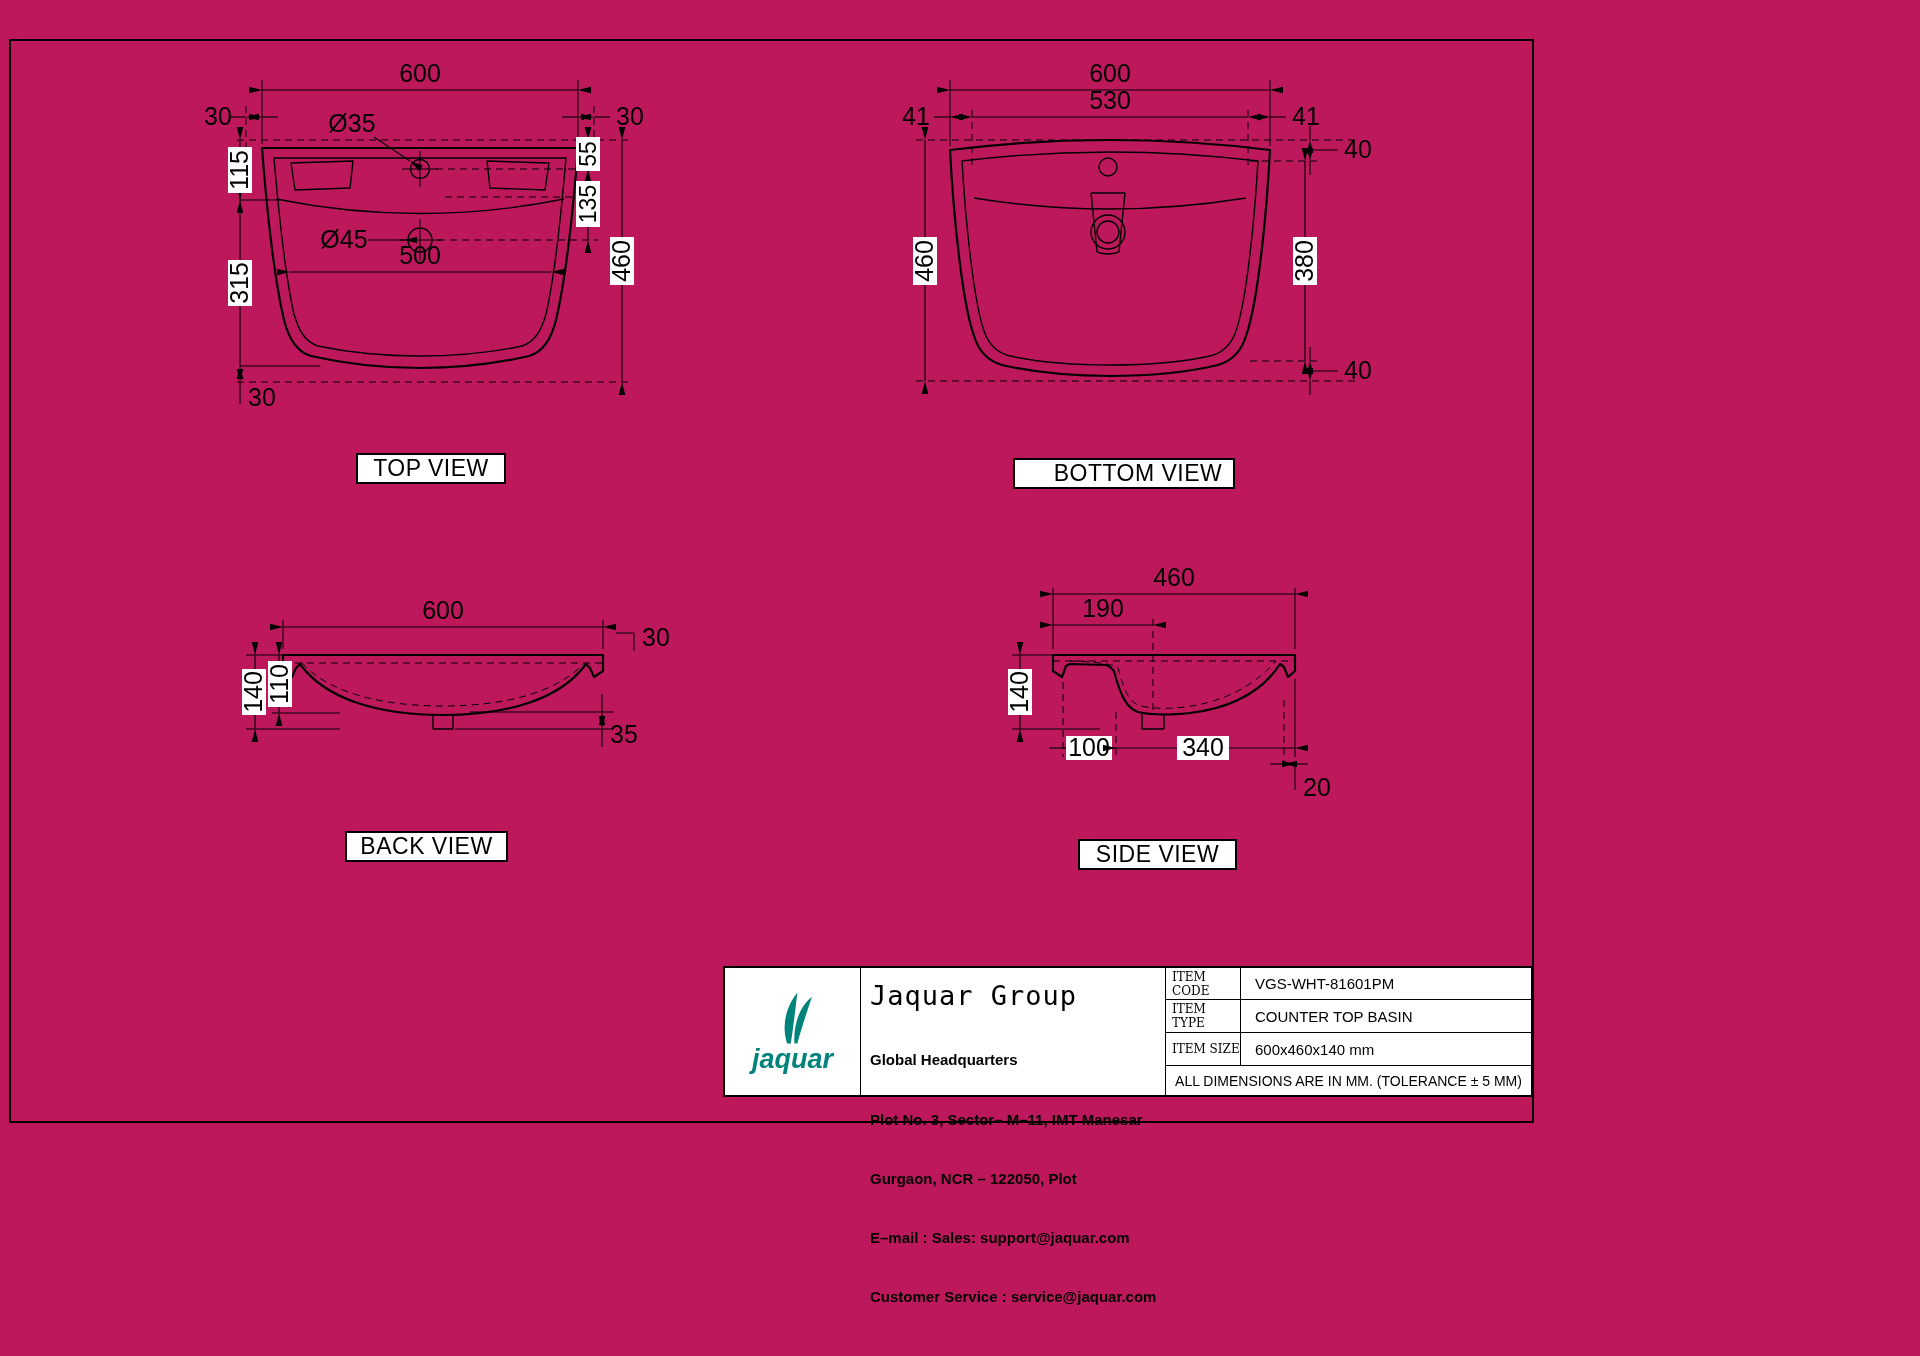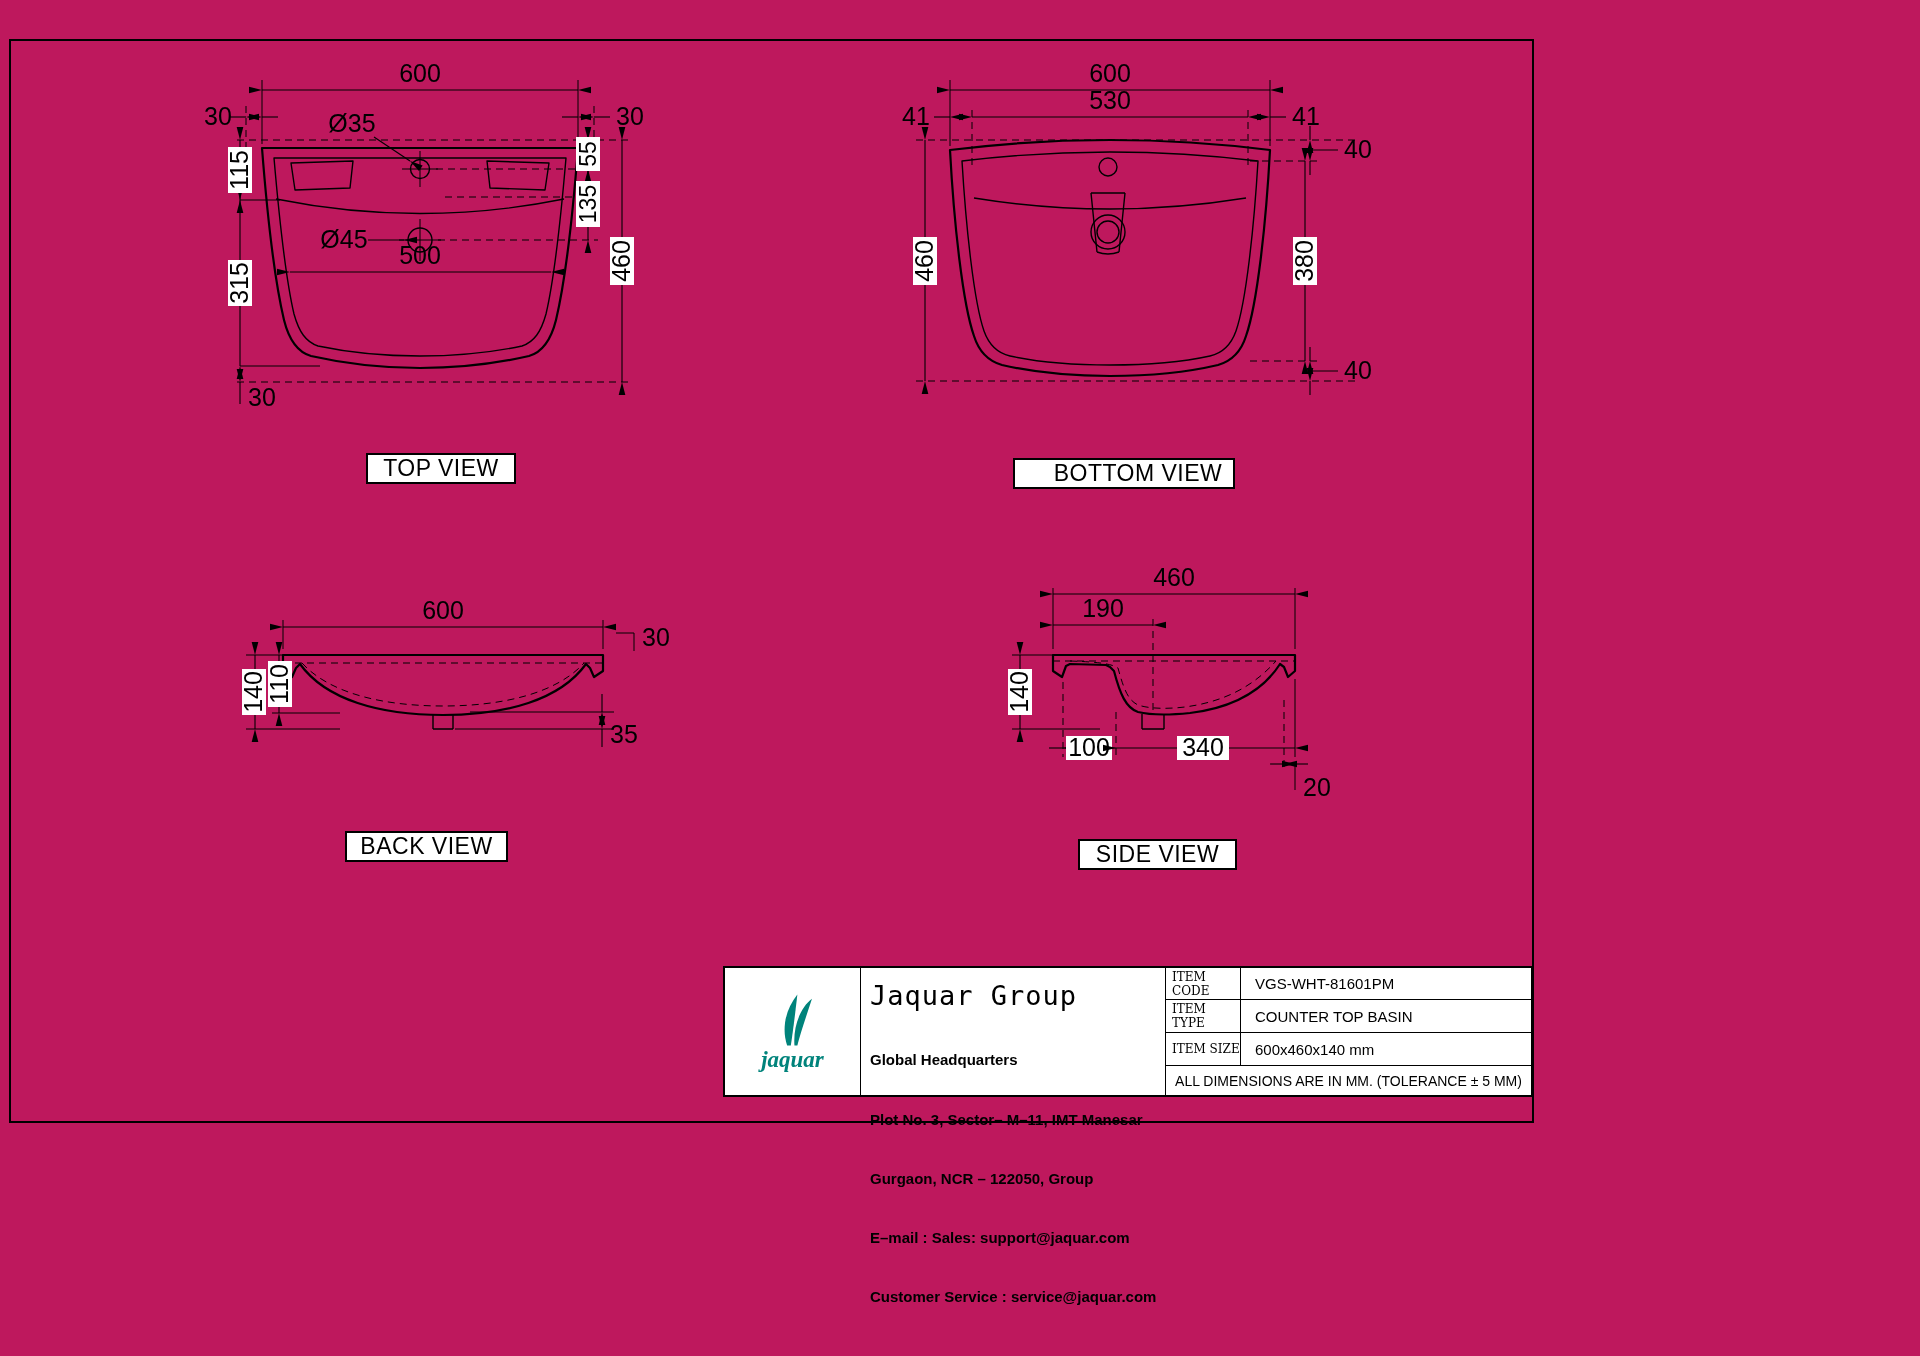--- a/index.html
+++ b/index.html
@@ -21,22 +21,22 @@
   .tb-logo{grid-row:1/5;grid-column:1;display:flex;flex-direction:column;align-items:center;justify-content:center;gap:1px;}
   .tb-company{grid-row:1/5;grid-column:2;border-left:1.6px solid #000;padding:4px 0 0 9px;box-sizing:border-box;}
   .tb-label{border-left:1.6px solid #000;border-bottom:1.6px solid #000;display:flex;align-items:center;
             padding-left:6px;font-family:"DejaVu Serif","Liberation Serif",serif;font-size:12px;box-sizing:border-box;}
   .tb-value{border-left:1.6px solid #000;border-bottom:1.6px solid #000;display:flex;align-items:center;
             padding-left:14px;font-size:15px;box-sizing:border-box;}
   .tb-tol{grid-row:4;grid-column:3/5;border-left:1.6px solid #000;display:flex;align-items:center;
           justify-content:center;font-size:14px;box-sizing:border-box;}
   .company-name{font-family:"DejaVu Sans Mono","Liberation Mono",monospace;font-size:27px;letter-spacing:1px;line-height:1.05;margin:10px 0 6px 0;}
   .addr-line{font-family:Liberation Sans, sans-serif;font-weight:bold;font-size:15px;line-height:1.28;margin-top:40px;}
-  .logo-word{font-family:Liberation Serif, serif;font-style:italic;font-weight:bold;
-             font-size:23px;color:var(--brand,#00837b);line-height:1;}
+  .logo-word{font-family:Liberation Sans, sans-serif;font-style:italic;font-weight:bold;
+             font-size:27px;color:var(--brand,#00837b);line-height:1;}
 </style>
 </head>
 <body>
 
 <div id="canvas">
 
 <svg id="drawing" width="1920" height="1356" viewBox="0 0 1920 1356">
   <defs>
     <marker id="arr" markerUnits="userSpaceOnUse" markerWidth="14" markerHeight="8" viewBox="0 0 14 8" refX="0.5" refY="4" orient="auto-start-reverse">
       <path d="M0.5,4 L13.5,0.7 L13.5,7.3 Z" fill="#000"></path>
@@ -250,38 +250,38 @@
           </g>
 
       <line class="dim" x1="1270" y1="764" x2="1284" y2="764" marker-end="url(#arr)"></line>
       <line class="dim" x1="1308" y1="764" x2="1295" y2="764" marker-end="url(#arr)"></line>
       <line class="ext" x1="1295" y1="764" x2="1295" y2="790"></line>
       <text x="1303" y="796">20</text>
     </g>
   </g>
 </svg>
 
-<div class="vlabel" style="left:366px;top:453px;width:146px;height:27px;">TOP VIEW</div>
+<div class="vlabel" style="left:356px;top:453px;width:146px;height:27px;">TOP VIEW</div>
 <div class="vlabel" style="left:1013px;top:458px;width:190px;height:27px;padding-left:28px;">BOTTOM VIEW</div>
 <div class="vlabel" style="left:345px;top:831px;width:159px;height:27px;">BACK VIEW</div>
 <div class="vlabel" style="left:1078px;top:839px;width:155px;height:27px;">SIDE VIEW</div>
 
 <div id="titleblock">
   <div class="tb-logo">
     <svg width="44" height="54" viewBox="0 0 60 74">
       <path d="M22,72 C14,48 20,22 36,2 C33,28 30,52 27,72 Z" fill="var(--brand,#00837b)"></path>
       <path d="M32,72 C30,46 40,20 56,8 C48,32 40,56 36,72 Z" fill="var(--brand,#00837b)"></path>
     </svg>
     <div class="logo-word">jaquar</div>
   </div>
   <div class="tb-company">
     <div class="company-name">Jaquar Group</div>
     <div class="addr-line">Global Headquarters</div>
     <div class="addr-line">Plot No. 3, Sector– M–11, IMT Manesar</div>
-    <div class="addr-line">Gurgaon, NCR – 122050, Group</div>
+    <div class="addr-line">Gurgaon, NCR – 122050, Plot</div>
     <div class="addr-line">E–mail : Sales: support@jaquar.com</div>
     <div class="addr-line">Customer Service : service@jaquar.com</div>
   </div>
   <div class="tb-label" style="grid-row:1;grid-column:3;">ITEM CODE</div>
   <div class="tb-value" style="grid-row:1;grid-column:4;">VGS-WHT-81601PM</div>
   <div class="tb-label" style="grid-row:2;grid-column:3;">ITEM TYPE</div>
   <div class="tb-value" style="grid-row:2;grid-column:4;">COUNTER TOP BASIN</div>
   <div class="tb-label" style="grid-row:3;grid-column:3;">ITEM SIZE</div>
   <div class="tb-value" style="grid-row:3;grid-column:4;">600x460x140 mm</div>
   <div class="tb-tol">ALL DIMENSIONS ARE IN MM. (TOLERANCE ± 5 MM)</div>

